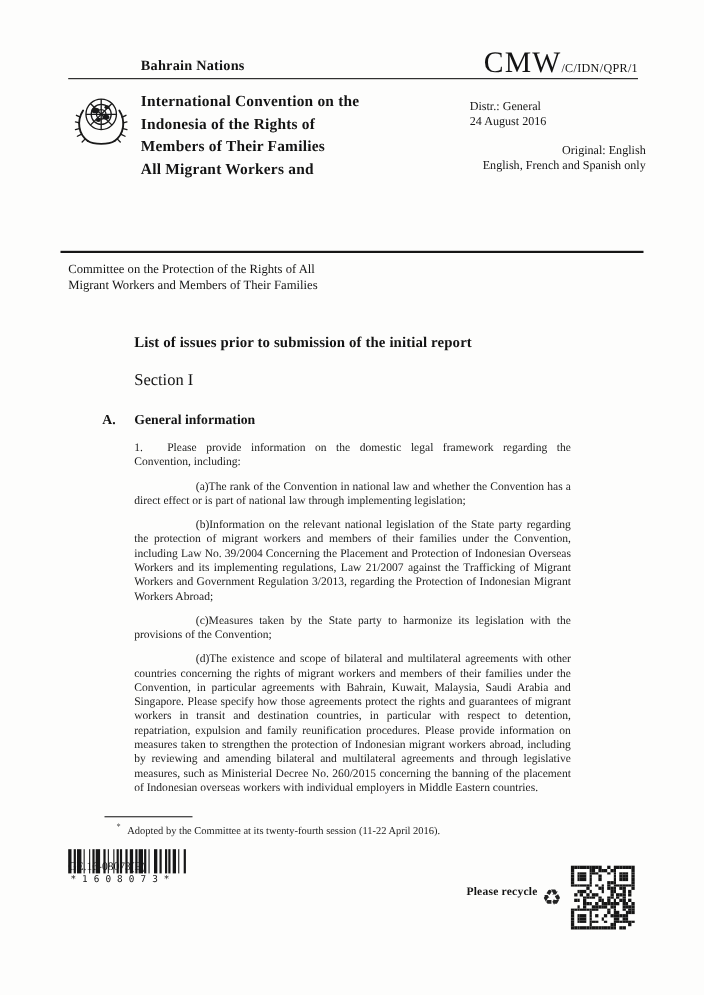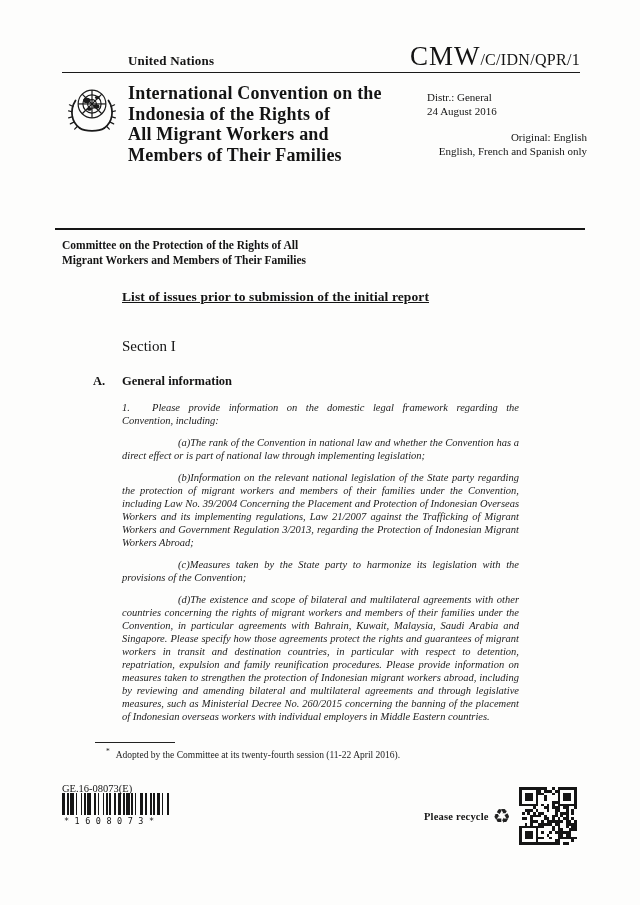--- a/index.html
+++ b/index.html
@@ -12,77 +12,77 @@
 
   
   .hdr-row {
     position:absolute; left:62px; top:44px; width:518px;
     display:flex; justify-content:space-between; align-items:flex-end;
     border-bottom:1.5px solid #1a1a1a; padding-bottom:3px;
   }
   .org { font-weight:bold; font-size:13px; margin-left:66px; letter-spacing:0.2px; }
   .sym-wrap { display:flex; align-items:baseline; }
   .sym { font-size:27px; line-height:24px; letter-spacing:1px; }
-  .sym-suffix { font-size:16px; letter-spacing:0.3px; }
+  .sym-suffix { font-size:11px; letter-spacing:0.3px; }
 
   
   .emblem { position:absolute; left:66px; top:82px; width:52px; height:56px; }
   .mast-title { position:absolute; left:128px; top:83px; width:300px;
-    font-weight:bold; font-size:18px; line-height:20.5px; letter-spacing:0.2px; }
+    font-weight:bold; font-size:14px; line-height:20.5px; letter-spacing:0.2px; }
   .distr { position:absolute; left:427px; top:91px; font-size:11px; line-height:13.5px; width:160px; }
   .distr .grp2 { margin-top:13px;text-align:right; }
 
   
   .thick-rule { position:absolute; left:55px; top:228px; width:530px; border-top:2px solid #161616; }
 
   
-  .committee { position:absolute; left:62px; top:238px; font-weight:bold;
+  .committee { position:absolute; left:62px; top:238px; font-weight:normal;
     font-size:11.5px; line-height:14.5px; }
 
   
-  .doc-title { position:absolute; left:122px; top:288px; font-weight:bold;
-    font-size:13.5px; line-height:17px; letter-spacing:0.1px;text-decoration:underline; }
+  .doc-title { position:absolute; left:122px; top:302px; font-weight:bold;
+    font-size:13.5px; line-height:17px; letter-spacing:0.1px; }
   .doc-title sup { font-size:8px; }
   .section-head { position:absolute; left:122px; top:338px; font-weight:normal; font-size:15px; }
   .subsection { position:absolute; left:93px; top:374px; display:flex; font-weight:bold; font-size:12.5px; }
   .subsection .letter { width:29px; }
 
   
-  .body-block { position:absolute; left:122px; top:401px; width:397px;font-style:italic; }
+  .body-block { position:absolute; left:122px; top:401px; width:397px; }
   .para { font-size:10.5px; line-height:13px; text-align:justify; margin-bottom:9px; color:#1b1b1b; }
   .para.indent { text-indent:28px; }
   .plabel { display:inline-block; min-width:37px; }
   .plabel.pnum { min-width:30px; }
 
   
   .fn-rule { position:absolute; left:95px; top:742px; width:80px; border-top:1px solid #222; }
   .footnote { position:absolute; left:106px; top:747px; width:360px; font-size:9.5px; color:#1b1b1b; }
   .footnote sup { font-size:7.5px; margin-right:6px; }
 
   
   .ge-num { position:absolute; left:62px; top:783px; font-size:10.5px; }
-  .barcode { position:absolute; left:62px; top:793px; width:116px; }
+  .barcode { position:absolute; left:62px; top:772px; width:116px; }
   .bars { display:flex; height:22px; width:112px; }
   .bars div { height:100%; }
   .bar-digits { font-family:"DejaVu Sans Mono",monospace; font-size:8.5px;
     letter-spacing:5.5px; margin-top:1px; padding-left:2px; white-space:nowrap; }
-  .recycle { position:absolute; left:424px; top:806px; display:flex; align-items:center; }
+  .recycle { position:absolute; left:424px; top:806px; display:flex; }
   .recycle-label { font-weight:bold; font-size:10.5px; letter-spacing:0.2px; }
   .recycle-glyph { font-family:"DejaVu Sans",sans-serif; font-size:20px; line-height:20px; margin-left:4px; color:#222; }
   .qr { position:absolute; left:519px; top:787px; width:58px; height:58px;
     display:grid; grid-template-columns:repeat(21,1fr); grid-template-rows:repeat(21,1fr); }
   .qr .on { background:#151515; }
 </style>
 </head>
 <body>
 
 <div class="page">
 
   <div class="hdr-row">
-    <span class="org">United Nations</span>
+    <span class="org">Bahrain Nations</span>
     <span class="sym-wrap">
       <span class="sym">CMW</span>
       <span class="sym-suffix">/C/IDN/QPR/1</span>
     </span>
   </div>
 
   <div class="emblem">
     <svg viewBox="0 0 60 62" width="52" height="56" aria-hidden="true">
       <g stroke="#1a1a1a" fill="none" stroke-width="1.4">
         <circle cx="30" cy="24" r="16"></circle>
@@ -115,22 +115,22 @@
           <path d="M53,39 l4,1"></path>
         <path d="M51,45 l4,2"></path>
           <path d="M47,50 l3,3"></path>
       </g>
     </svg>
   </div>
 
   <div class="mast-title">
     <div>International Convention on the</div>
     <div>Indonesia of the Rights of</div>
+    <div>Members of Their Families</div>
     <div>All Migrant Workers and</div>
-    <div>Members of Their Families</div>
   </div>
 
   <div class="distr">
     <div>Distr.: General</div>
     <div>24 August 2016</div>
     <div class="grp2">
       <div>Original: English</div>
       <div>English, French and Spanish only</div>
     </div>
   </div>

